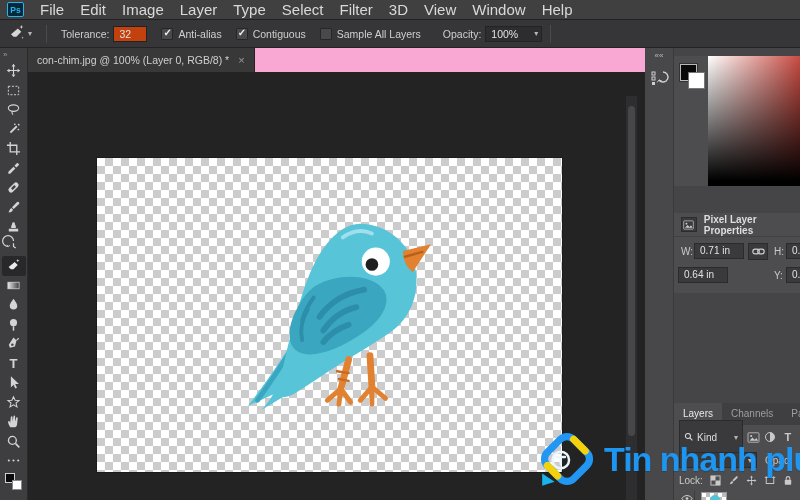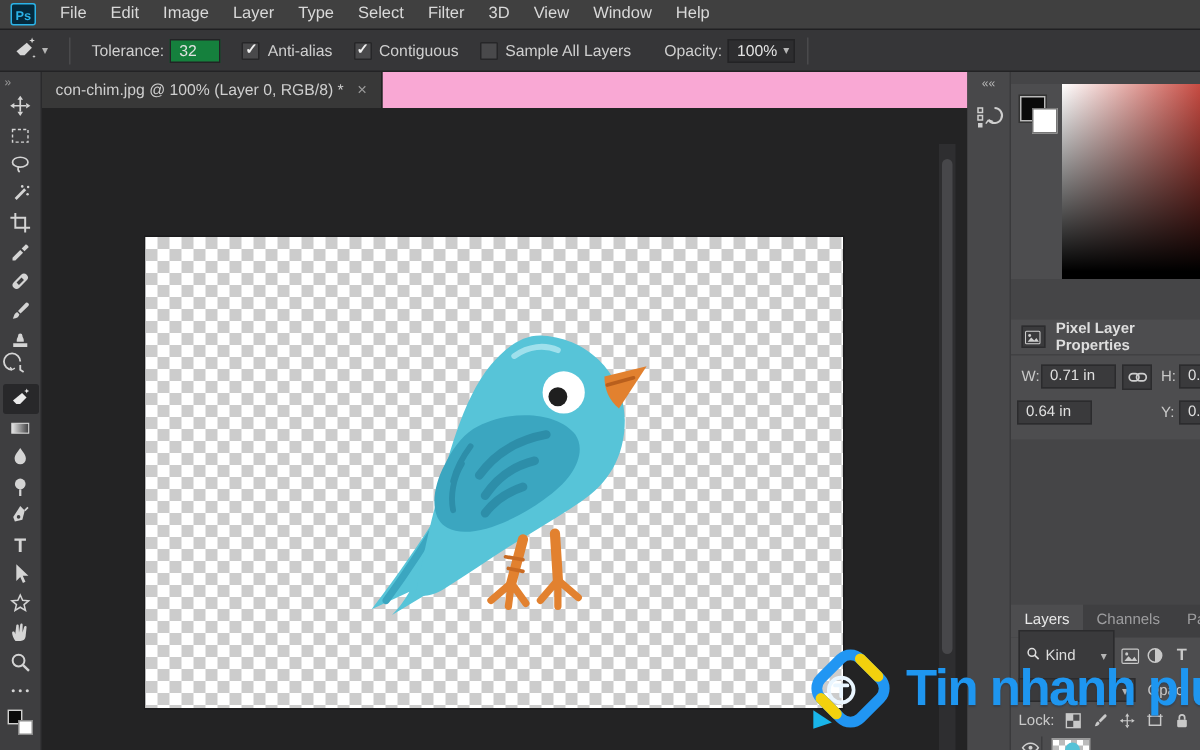--- a/index.html
+++ b/index.html
@@ -6,39 +6,39 @@
   html,body { width:800px; height:500px; overflow:hidden; background:#232324;
     font-family:"Liberation Sans", sans-serif; -webkit-font-smoothing:antialiased; }
   #app { position:relative; width:800px; height:500px; }
 
   
   .menubar { position:absolute; left:0; top:0; width:800px; height:20px;
     background:#404040; display:flex; align-items:center; border-bottom:1px solid #202022; }
   .ps-logo { width:17px; height:15px; margin:0 8px 0 7px; background:#04293c;
     border:1px solid #2bb3e8; color:#2bb3e8; font-size:8.5px; font-weight:bold;
     display:flex; align-items:center; justify-content:center; border-radius:2px; }
-  .mb-item { color:#d9d9d9; font-size:11px; padding:0 8px; line-height:19px; cursor:default; }
+  .mb-item { color:#d9d9d9; font-size:15px; padding:0 8px; line-height:19px; cursor:default; }
 
   
   .optionsbar { position:absolute; left:0; top:20px; width:800px; height:28px;
     background:#363638; border-bottom:1px solid #232325; display:flex; align-items:center;
     color:#cfcfcf; font-size:10.5px; }
   .tool-preview { display:flex; align-items:center; gap:3px; padding:0 6px 0 8px; }
   .chev { color:#b5b5b5; font-size:8px; }
   .vsep { width:1px; height:18px; background:#4a4a4c; margin:0 8px; }
   .opt-label { margin:0 4px 0 6px; }
-  .opt-input { width:34px; height:16px; background:#15803d; border:1px solid #232325;
+  .opt-input { width:34px; height:16px; background:#c2410c; border:1px solid #232325;
     color:#e2e2e2; font-size:10.5px; text-align:left; padding-left:5px; line-height:15px; }
   .cbx-group { display:flex; align-items:center; margin-left:14px; }
   .cbx { width:12px; height:12px; background:#49494b; border:1px solid #262628;
     margin-right:5px; position:relative; border-radius:1px; }
   .cbx.checked::after { content:"✓"; position:absolute; left:1px; top:-2px;
     color:#f0f0f0; font-size:10px; font-weight:bold; }
   .dropdown { display:flex; align-items:center; height:16px; background:#2d2d2f;
-    border:1px solid #232325; padding:0 3px 0 5px; color:#e2e2e2; gap:4px; }
+    border:1px solid #232325; padding:0 3px 0 5px; color:#e2e2e2; gap:16px; }
 
   
   .toolbar { position:absolute; left:0; top:48px; width:28px; height:452px;
     background:#3e3e40; border-right:1px solid #2a2a2c; display:flex;
     flex-direction:column; align-items:center; }
   .tb-head { width:100%; height:13px; color:#9a9a9a; font-size:8px; padding-left:3px; line-height:13px; }
   .tool { width:24px; height:19.5px; display:flex; align-items:center; justify-content:center;
     color:#d4d4d4; border-radius:2px; flex:0 0 auto; }
   .tool.selected { background:#28282a; color:#eaeaea; }
   .tool svg { width:15px; height:15px; display:block; }

